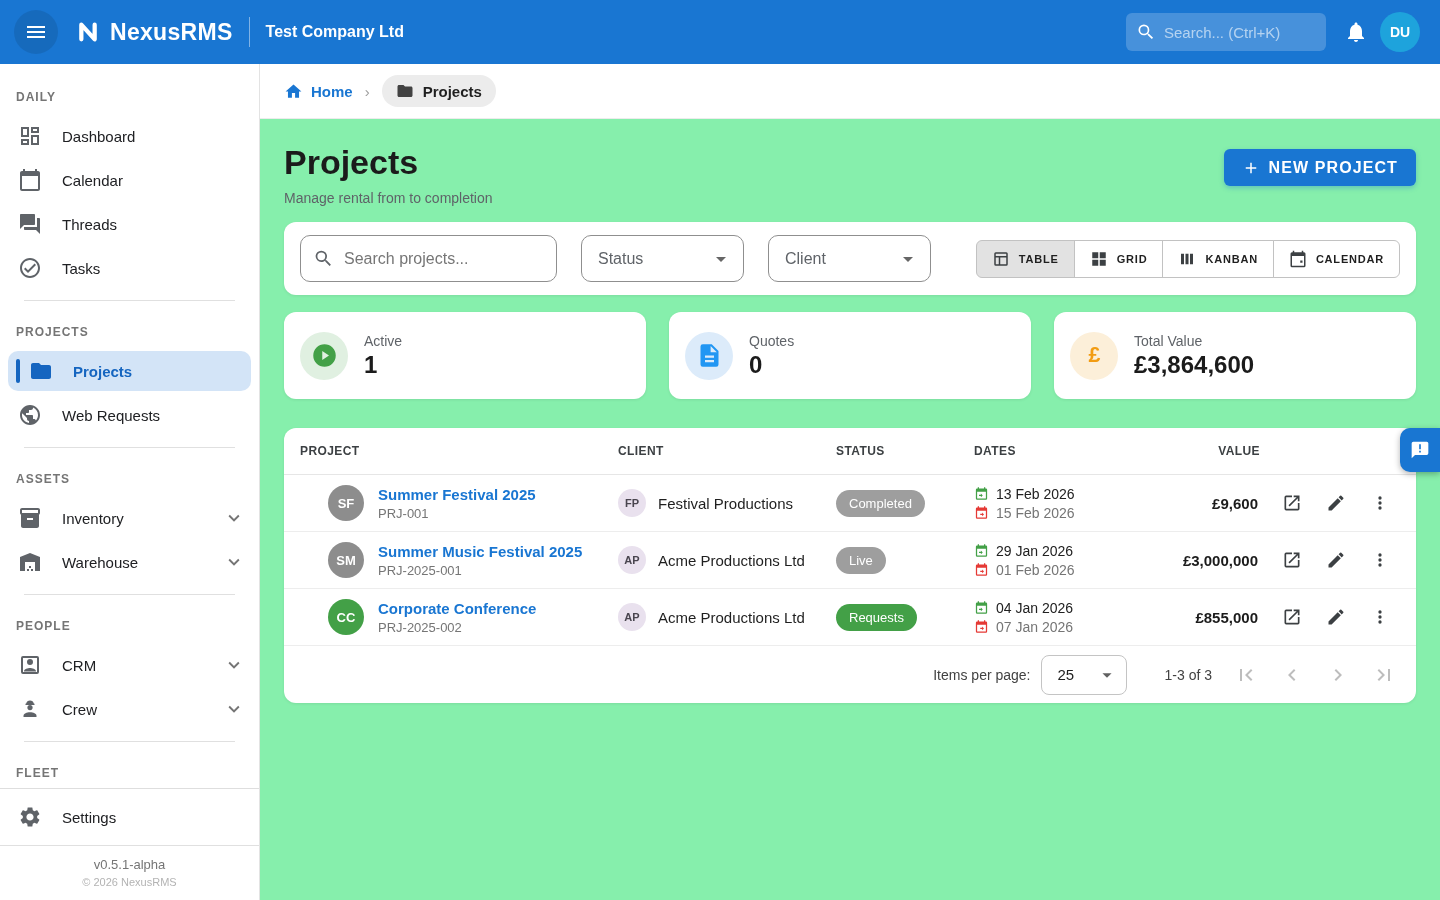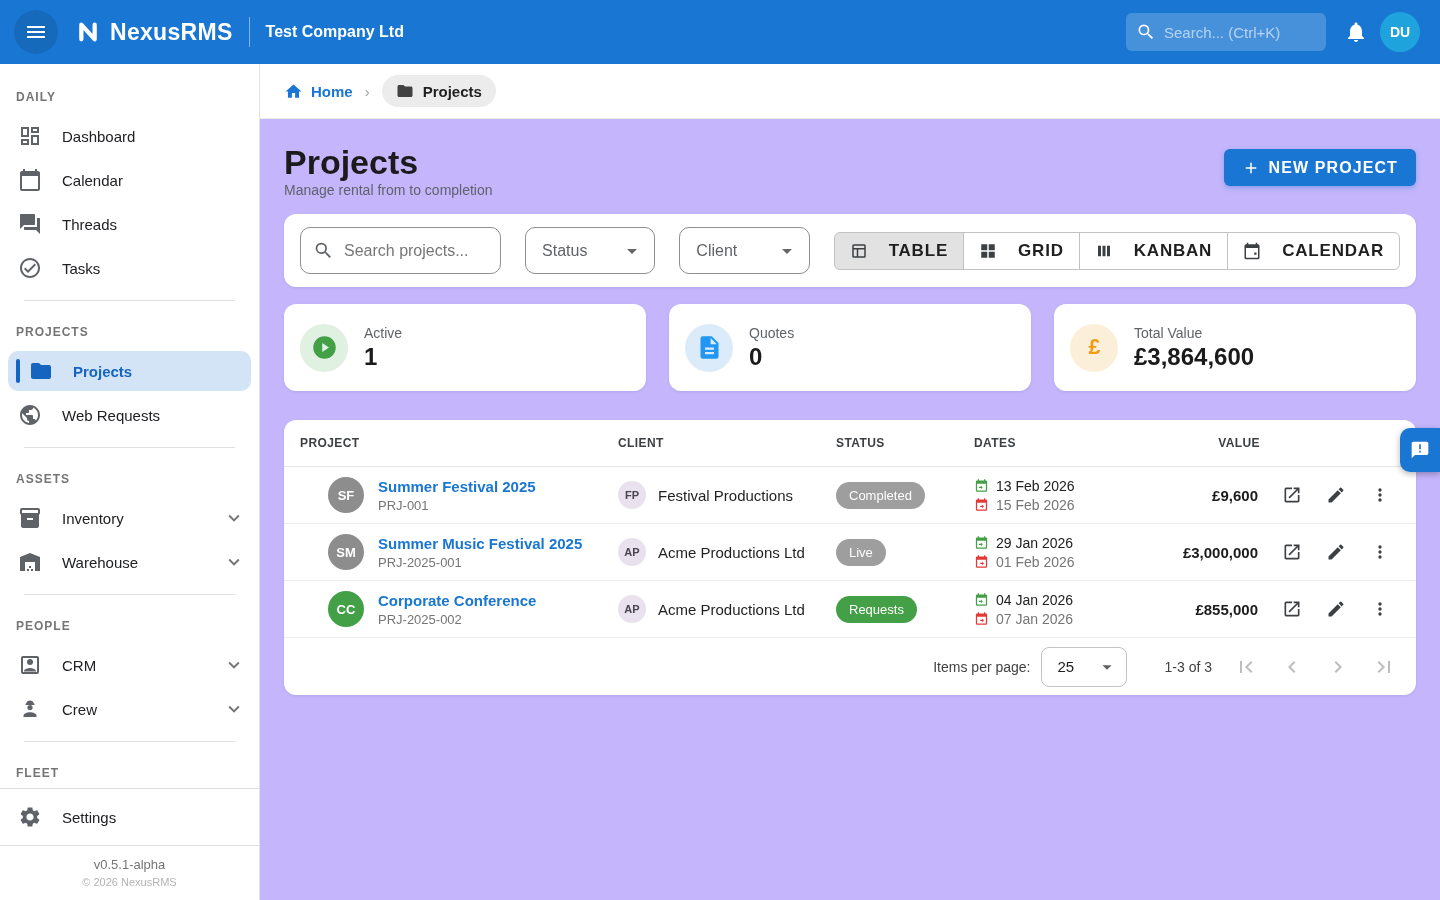--- a/index.html
+++ b/index.html
@@ -42,45 +42,45 @@
   .active-bar { width:4px; height:24px; background:#1565c0; border-radius:2px; margin-right:9px; flex:none; }
   .nav-item.active .icon svg { fill:#1565c0; }
   .nav-divider { height:1px; background:#e0e0e0; margin:10px 24px; }
   .sidebar-bottom { border-top:1px solid #dedede; flex:none; }
   .sidebar-bottom .nav-item { height:56px; }
   .sidebar-footer { border-top:1px solid #e0e0e0; text-align:center; padding:11px 0 12px; }
   .version { font-size:13px; color:#757575; margin-bottom:4px; }
   .copyright { font-size:11px; color:#b3b3b3; }
 
   
-  .main { flex:1; background:#c4b5fd; position:relative; overflow:hidden; min-width:0; }
+  .main { flex:1; background:#86efac; position:relative; overflow:hidden; min-width:0; }
   .breadcrumb-bar { height:55px; background:#fff; border-bottom:1px solid #ececec; display:flex; align-items:center; padding:0 24px; gap:12px; }
   .crumb-home { display:flex; align-items:center; gap:8px; color:#1976d2; font-size:15px; font-weight:600; cursor:pointer; }
   .crumb-home svg { width:19px; height:19px; fill:#1976d2; }
   .crumb-sep { color:#9e9e9e; font-size:15px; }
   .crumb-chip { display:flex; align-items:center; gap:9px; background:#ececec; border-radius:16px; height:32px; padding:0 14px; font-size:15px; font-weight:600; color:#1f1f1f; }
   .crumb-chip svg { width:18px; height:18px; fill:#424242; }
 
   .content { padding:24px 24px 0; }
   .page-head { display:flex; justify-content:space-between; align-items:flex-start; }
   .page-title { font-size:34px; font-weight:700; color:#1b1b1b; line-height:1.15; }
-  .page-sub { font-size:14px; color:#5f6368; }
+  .page-sub { font-size:14px; color:#5f6368; margin-top:8px; }
   .primary-btn { background:#1976d2; color:#fff; border:none; border-radius:6px; height:37px; padding:0 18px; font-size:16px; font-weight:600; letter-spacing:1.1px; display:flex; align-items:center; gap:9px; cursor:pointer; box-shadow:0 2px 5px rgba(25,118,210,.35); margin-top:6px; font-family:inherit; }
   .primary-btn svg { width:18px; height:18px; fill:#fff; }
 
   
   .filter-card { margin-top:16px; background:#fff; border-radius:12px; box-shadow:0 1px 3px rgba(0,0,0,.08); padding:13px 16px; display:flex; align-items:center; gap:24px; }
   .search-field { width:257px; height:47px; border:1px solid #8f8f8f; border-radius:10px; display:flex; align-items:center; padding:0 12px; gap:10px; background:#fff; }
   .search-field svg { width:21px; height:21px; fill:#5f6368; flex:none; }
   .search-field input { border:none; outline:none; font-size:16px; color:#1f1f1f; width:100%; font-family:inherit; }
   .search-field input::placeholder { color:#767676; }
   .select-field { width:163px; height:47px; border:1px solid #8f8f8f; border-radius:10px; display:flex; align-items:center; justify-content:space-between; padding:0 10px 0 16px; font-size:16px; color:#5f6368; cursor:pointer; background:#fff; }
   .select-field svg { width:24px; height:24px; fill:#666; }
   .view-group { margin-left:auto; display:flex; }
-  .view-btn { height:38px; border:1px solid #c2c2c2; background:#fff; display:flex; align-items:center; gap:21px; padding:0 15px; font-size:17px; font-weight:600; letter-spacing:.8px; color:#1f1f1f; cursor:pointer; margin-left:-1px; font-family:inherit; }
+  .view-btn { height:38px; border:1px solid #c2c2c2; background:#fff; display:flex; align-items:center; gap:9px; padding:0 15px; font-size:11px; font-weight:600; letter-spacing:.8px; color:#1f1f1f; cursor:pointer; margin-left:-1px; font-family:inherit; }
   .view-btn:first-child { border-radius:6px 0 0 6px; margin-left:0; }
   .view-btn:last-child { border-radius:0 6px 6px 0; }
   .view-btn svg { width:18px; height:18px; fill:#3c4043; }
   .view-btn.selected { background:#e2e2e2; }
 
   
   .stats-row { display:flex; gap:23px; margin-top:17px; }
   .stat-card { flex:1; background:#fff; border-radius:12px; box-shadow:0 1px 3px rgba(0,0,0,.08); height:87px; padding:0 16px; display:flex; align-items:center; gap:16px; }
   .stat-icon { width:48px; height:48px; border-radius:50%; display:flex; align-items:center; justify-content:center; flex:none; }
   .stat-icon svg { width:27px; height:27px; }

